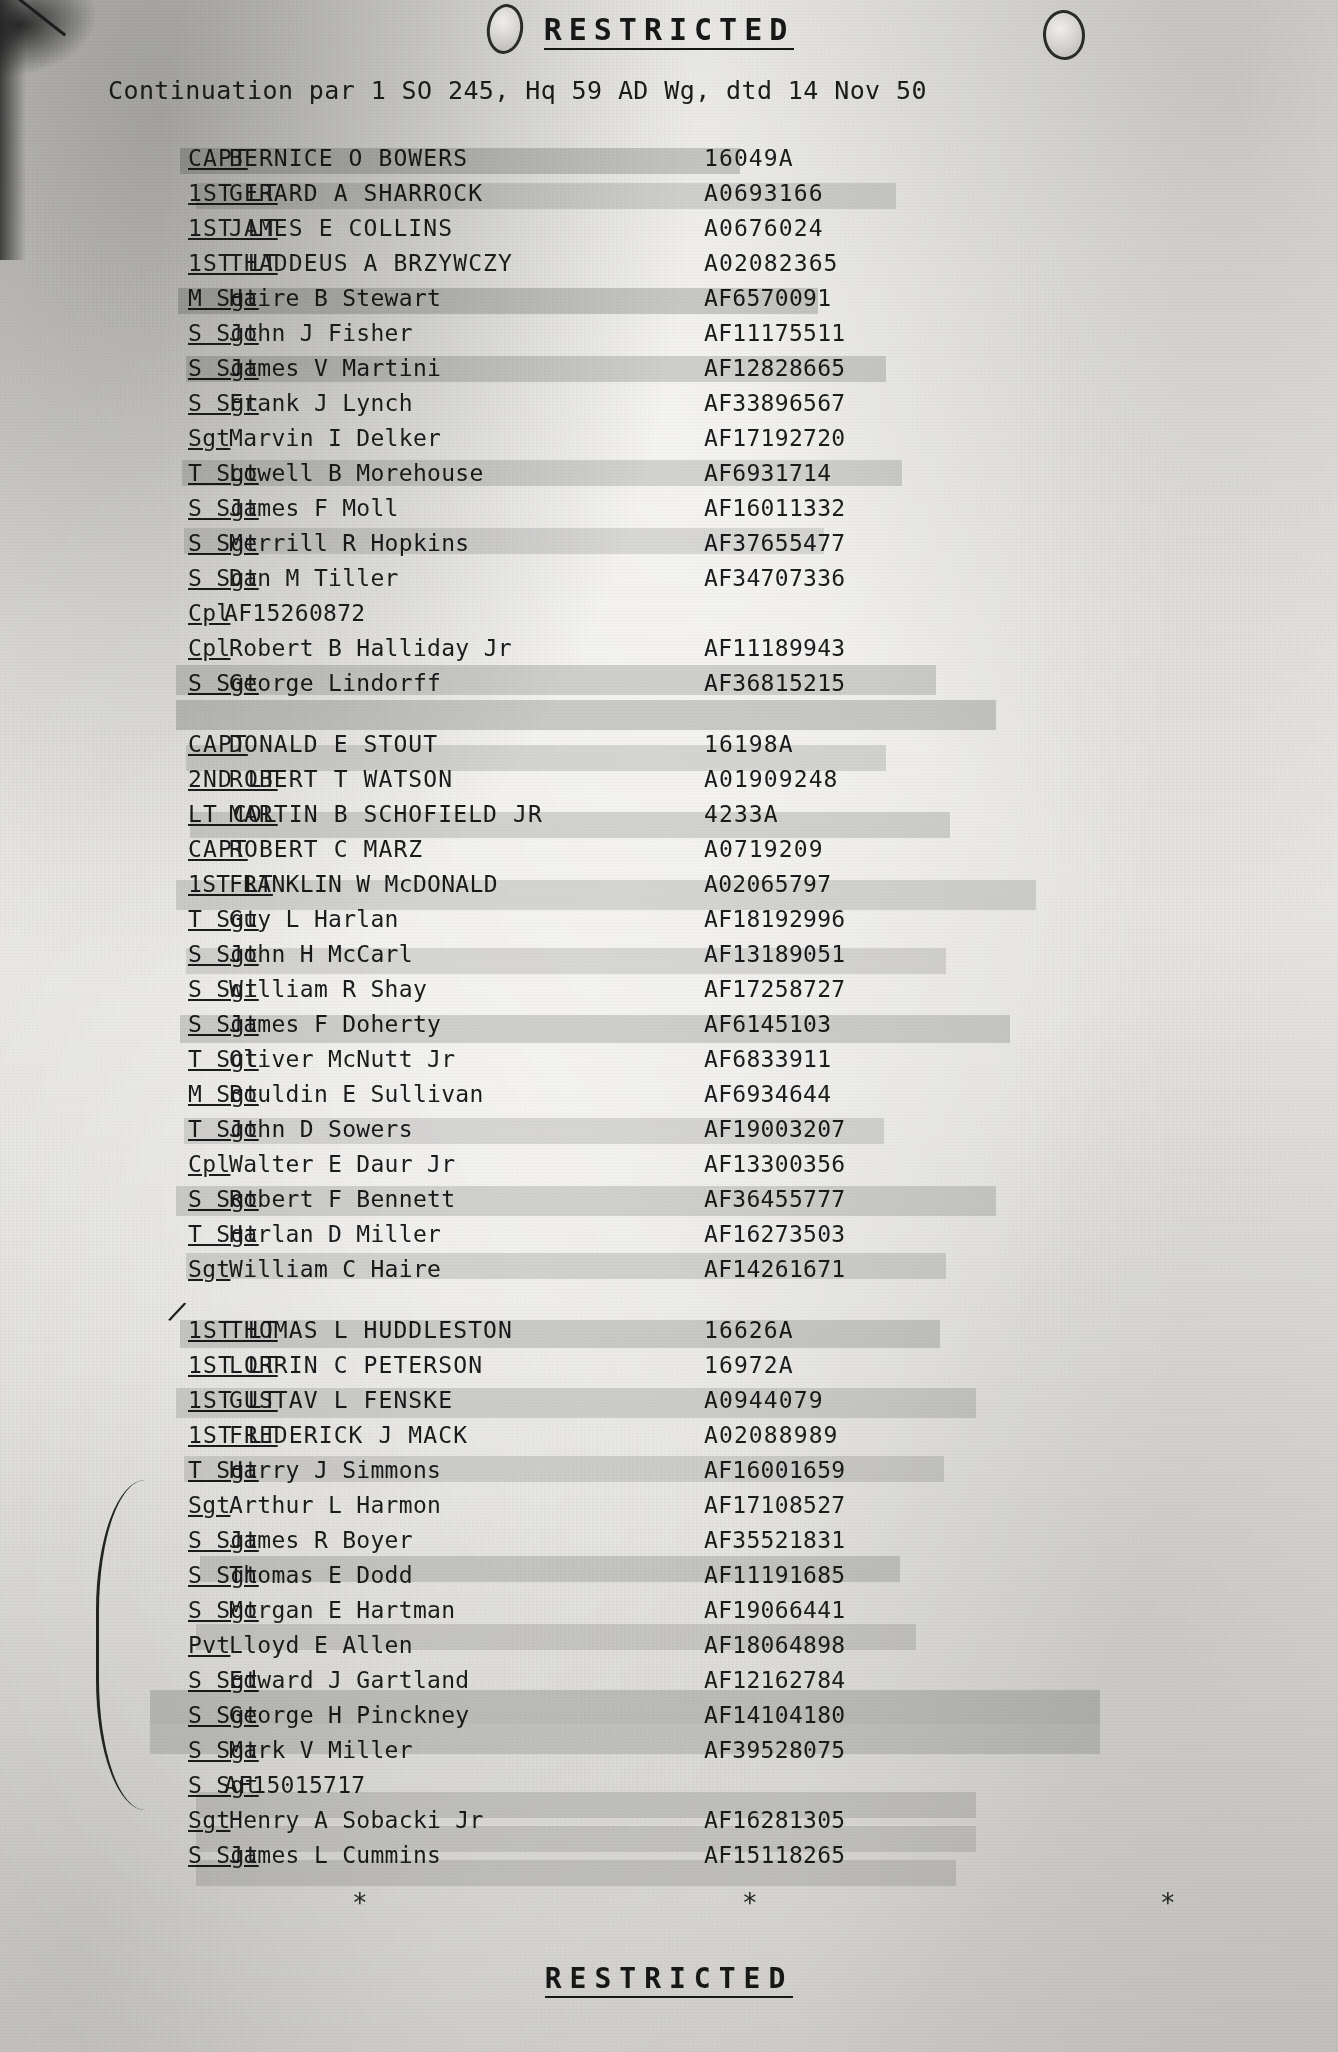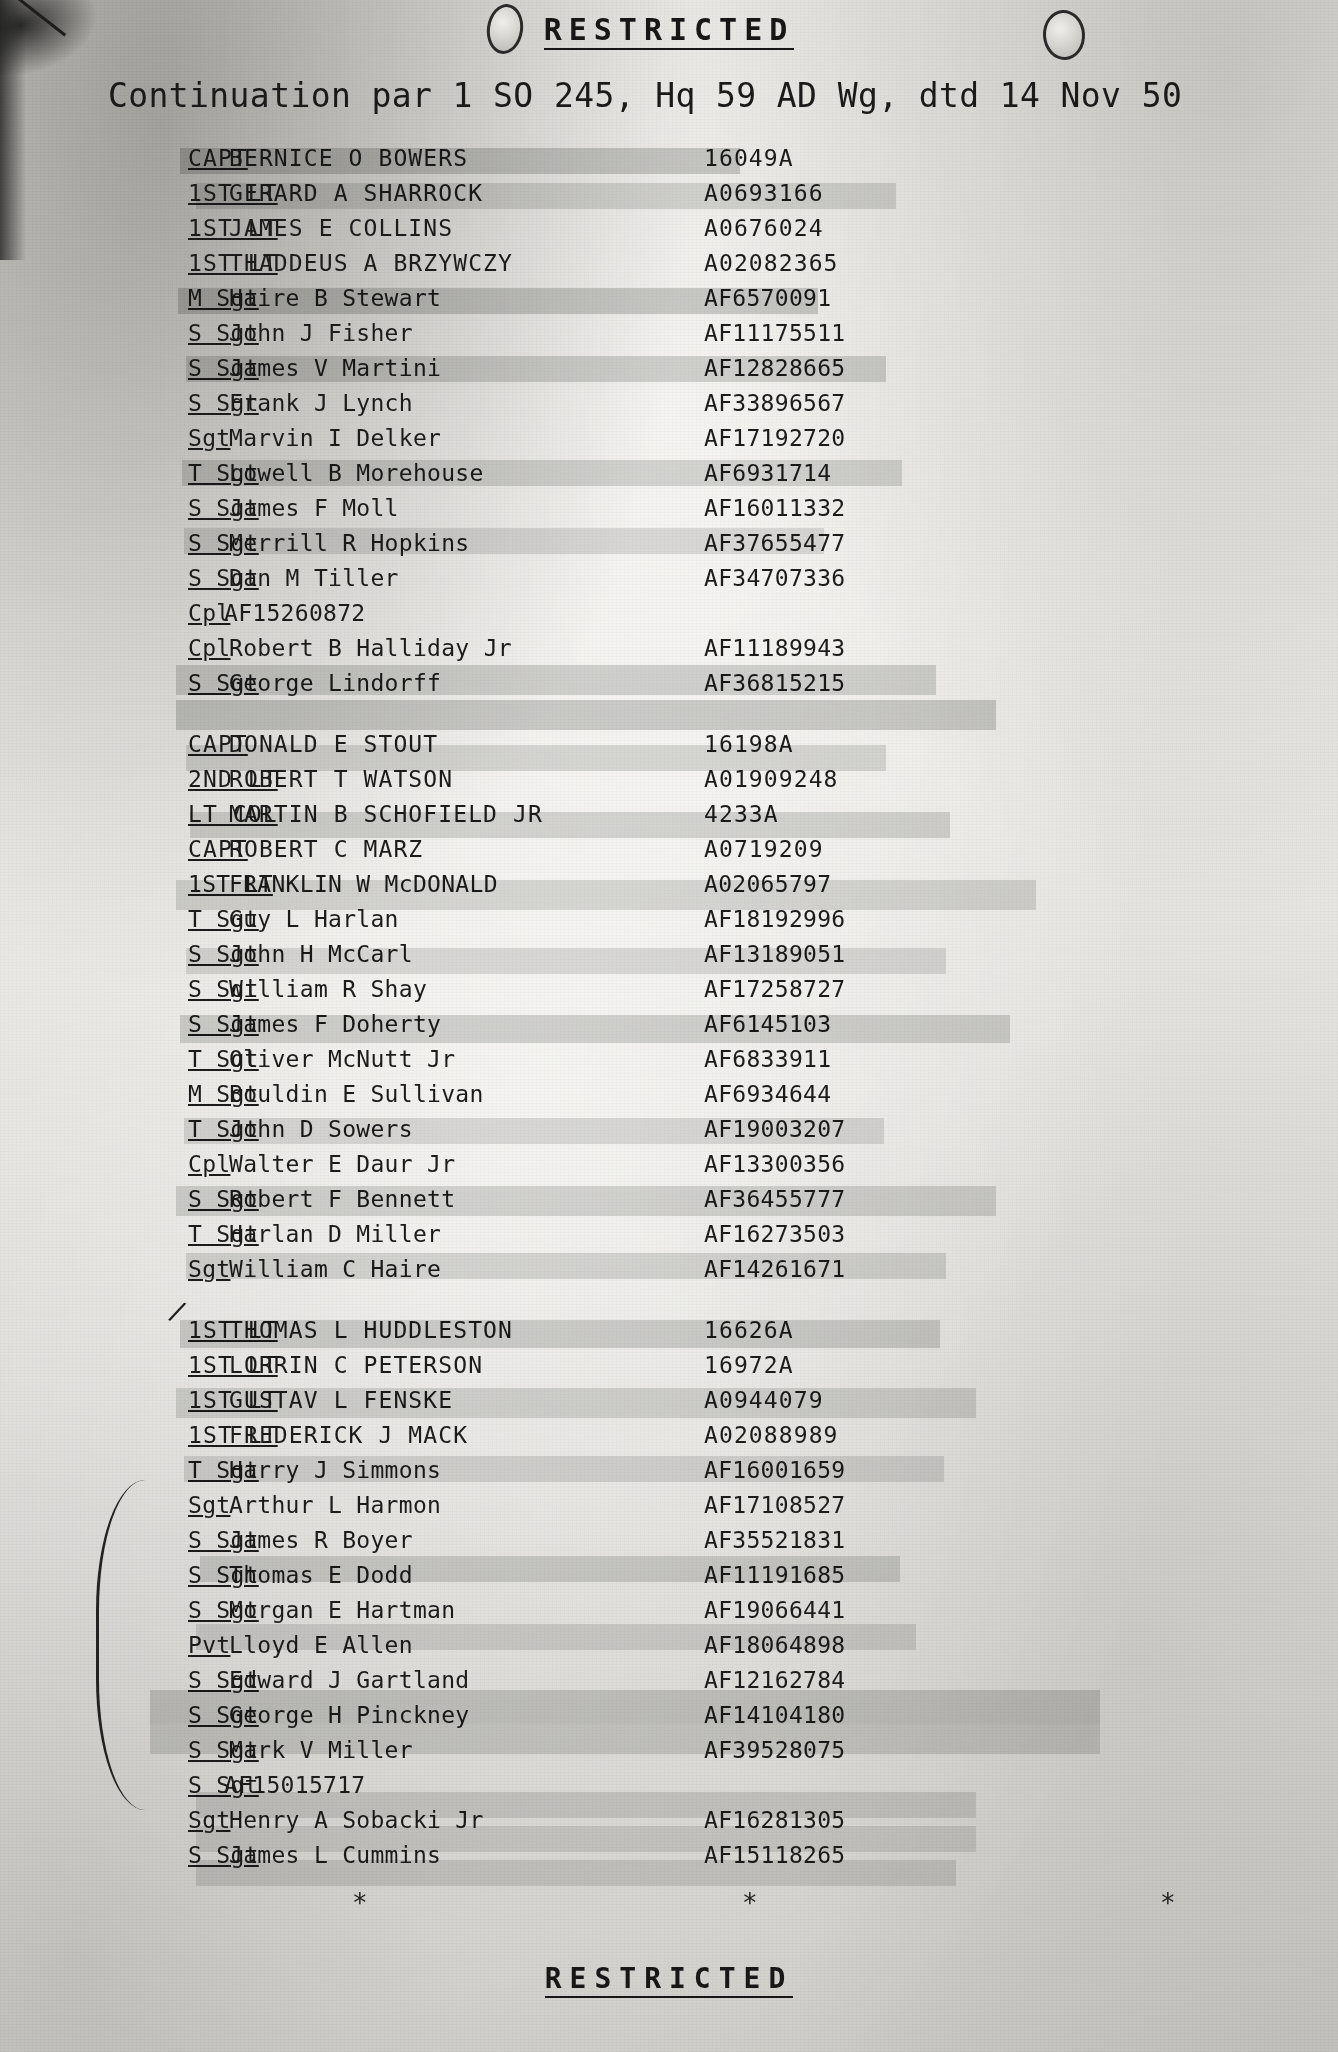--- a/index.html
+++ b/index.html
@@ -83,21 +83,21 @@
     border-bottom: 2px solid #171717;
     padding-bottom: 1px;
   }
   .top-class { position: absolute; left: 0; right: 0; top: 12px; }
   .bottom-class { position: absolute; left: 0; right: 0; top: 1962px; font-size: 28px; letter-spacing: 8px; }
 
   .continuation {
     position: absolute;
     left: 108px;
     top: 76px;
-    font-size: 33px;
+    font-size: 25px;
     letter-spacing: 0.4px;
     white-space: nowrap;
     color: #1a1a1a;
   }
 
   .roster {
     position: absolute;
     left: 0;
     top: 140px;
     width: 1338px;

